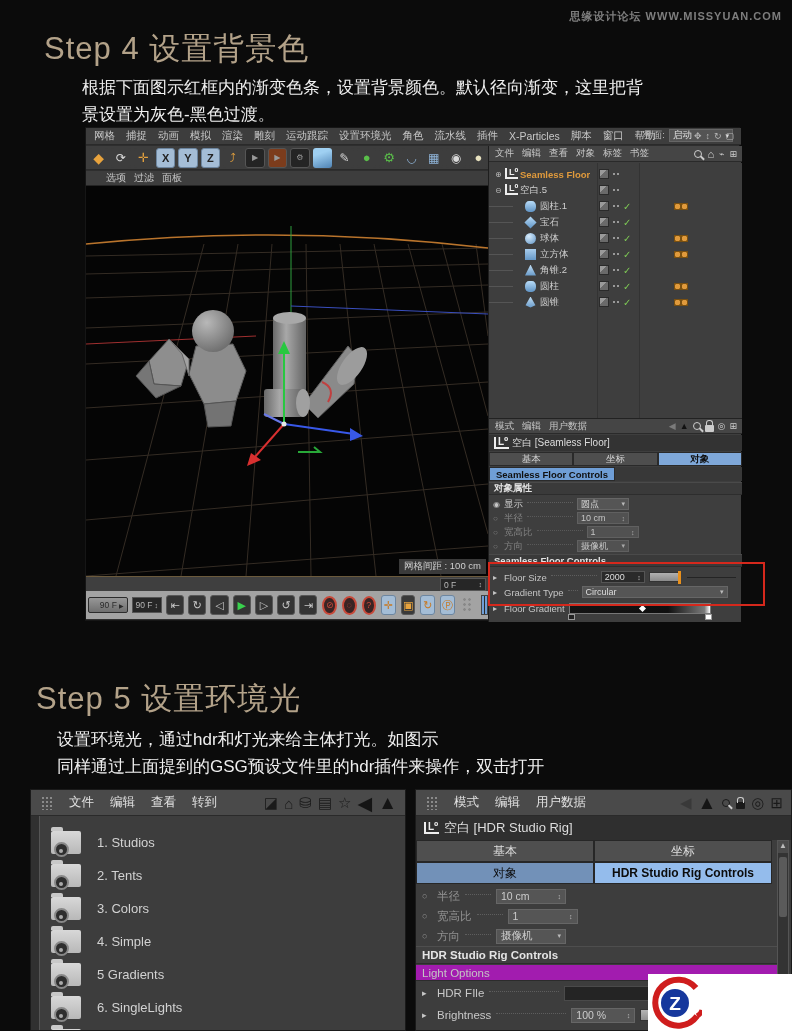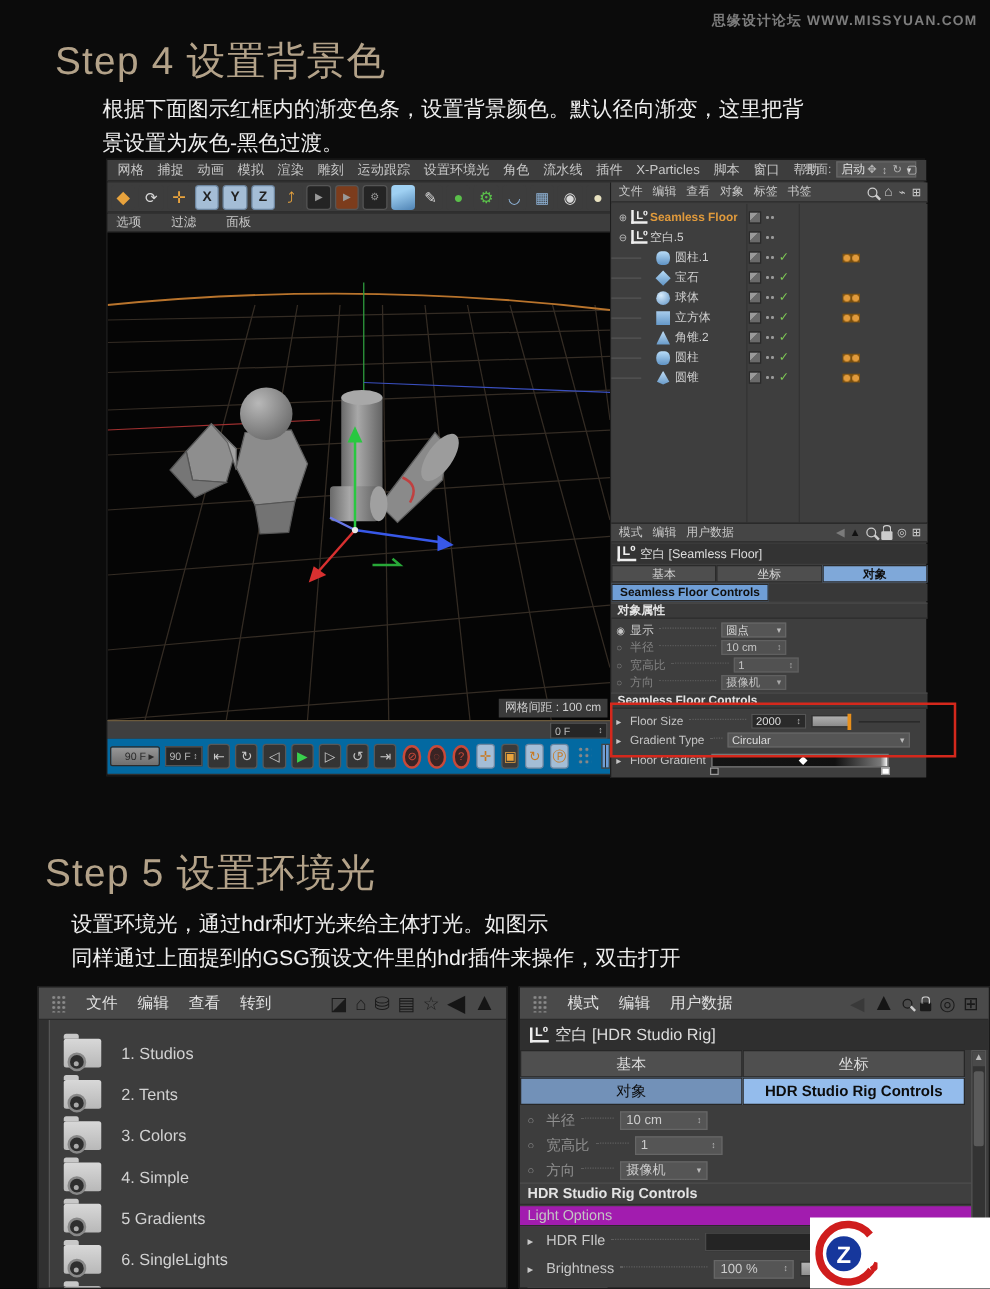--- a/index.html
+++ b/index.html
@@ -26,32 +26,32 @@
   .tb-axis { background:#a4bdd6; border:1px solid #6d86a0; color:#222; font-weight:bold; font-size:11px; border-radius:3px; }
   .tb-coord { color:#e8a33d; }
   .tb-render { background:#242424; border:1px solid #555; color:#999; font-size:8px; }
   .tb-render-hot { background:#7c3c1c; }
   .tb-cube { background:linear-gradient(160deg,#9fd0f2 30%,#4f83b4); border-radius:3px; }
   .tb-green { color:#5abf4a; font-size:13px; }
   .tb-blue { color:#8fb4d8; font-size:12px; }
   .tb-bulb { color:#e8e2c0; font-size:13px; }
 
   
-  .vmenu { position:absolute; left:0; top:43px; width:402px; height:15px; background:#3d3d3d; display:flex; align-items:center; gap:24px; padding-left:7px; font-size:10px; border-bottom:1px solid #242424; }
+  .vmenu { position:absolute; left:0; top:43px; width:402px; height:15px; background:#3d3d3d; display:flex; align-items:center; gap:8px; padding-left:20px; font-size:10px; border-bottom:1px solid #242424; }
   .vmenu-icons { position:absolute; right:5px; top:0; height:15px; display:flex; gap:4px; align-items:center; color:#b5b5b5; font-size:9px; }
   .viewport { position:absolute; left:0; top:58px; width:402px; height:390px; background:#050505; overflow:hidden; }
   .gridlabel { position:absolute; right:2px; bottom:2px; background:#3a3a3a; color:#cfcfcf; font-size:9.5px; padding:1px 5px; }
 
   .ruler { position:absolute; left:0; top:448px; width:402px; height:15px; background:#3f3f3f; border-top:1px solid #6b5a3c; }
   .ruler-ticks { position:absolute; left:0; top:0; width:352px; height:15px; display:flex; }
   .ruler-ticks span { flex:1; text-align:center; font-size:8.5px; color:#cfcfcf; padding-top:1px;
     background:repeating-linear-gradient(90deg,#5a5a5a 0 1px,transparent 1px 7px) bottom/100% 4px no-repeat; }
   .frame-end { position:absolute; right:2px; top:1px; width:46px; height:13px; background:#262626; border:1px solid #555; color:#bbb; font-size:8.5px; display:flex; justify-content:space-between; align-items:center; padding:0 3px; }
 
-  .transport { position:absolute; left:0; top:463px; width:402px; height:28px; background:#0369a1; display:flex; align-items:center; gap:4px; padding-left:2px; }
+  .transport { position:absolute; left:0; top:463px; width:402px; height:28px; background:#a3a3a3; display:flex; align-items:center; gap:4px; padding-left:2px; }
   .tslider { width:54px; height:16px; background:linear-gradient(#979797,#6f6f6f); border:1px solid #2c2c2c; border-radius:2px; color:#2a2a2a; font-size:8.5px; display:flex; align-items:center; justify-content:flex-end; padding-right:3px; gap:2px; }
   .tfield { width:40px; height:16px; background:#262626; border:1px solid #555; color:#b5b5b5; font-size:8.5px; display:flex; align-items:center; justify-content:space-between; padding:0 3px; }
   .tbtn { width:25px; height:20px; background:#343434; border:1px solid #585858; border-radius:3px; color:#c8c8c8; font-size:11px; display:flex; align-items:center; justify-content:center; }
   .tbtn.play { color:#39d14d; }
   .rbtn { width:19px; height:19px; border-radius:50%; background:#3a2424; border:2px solid #c8493a; color:#c8493a; font-size:9px; display:flex; align-items:center; justify-content:center; margin-left:1px; }
   .tgl { width:20px; height:20px; border-radius:3px; display:flex; align-items:center; justify-content:center; font-size:11px; margin-left:1px; }
   .tgl-blue { background:#a4bdd6; color:#c87820; border:1px solid #6d86a0; }
   .tgl-dark { background:#3a3a3a; color:#e8a33d; border:1px solid #585858; }
   .dotgrid { width:16px; height:16px; margin-left:3px;
     background:radial-gradient(circle 1.5px, #888 1px, transparent 1.6px) 0 0/5px 5px; }

